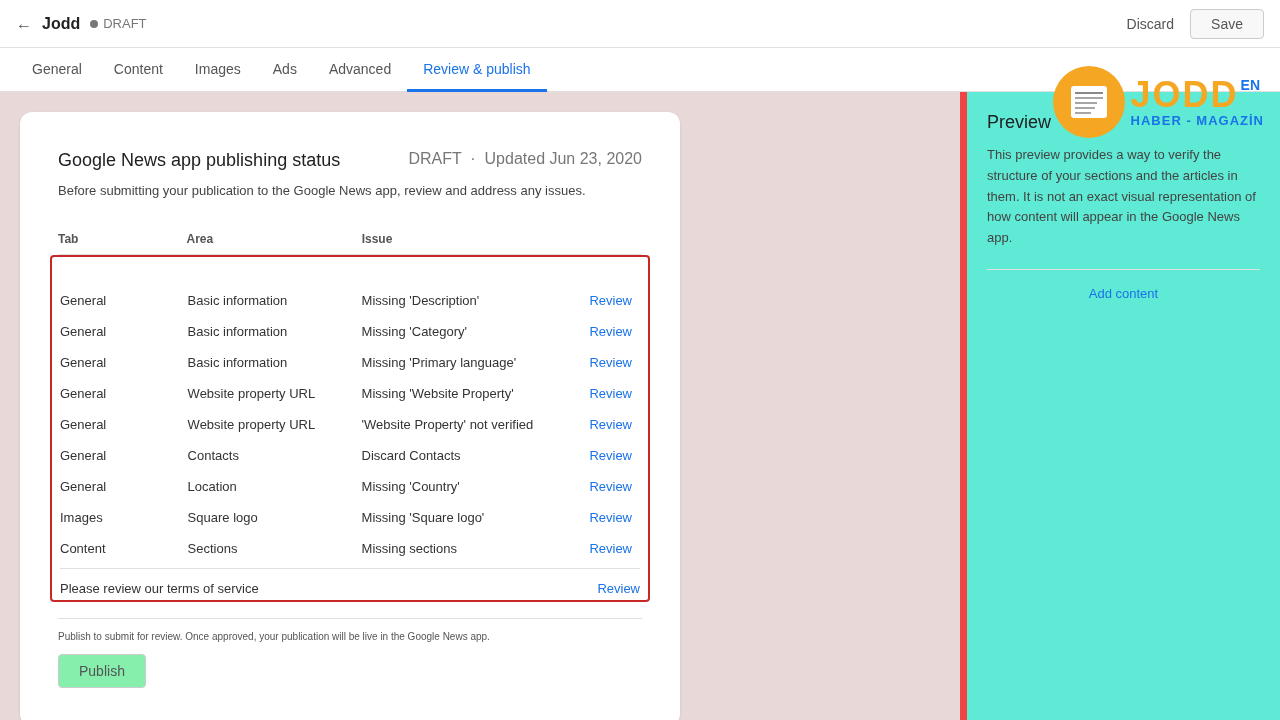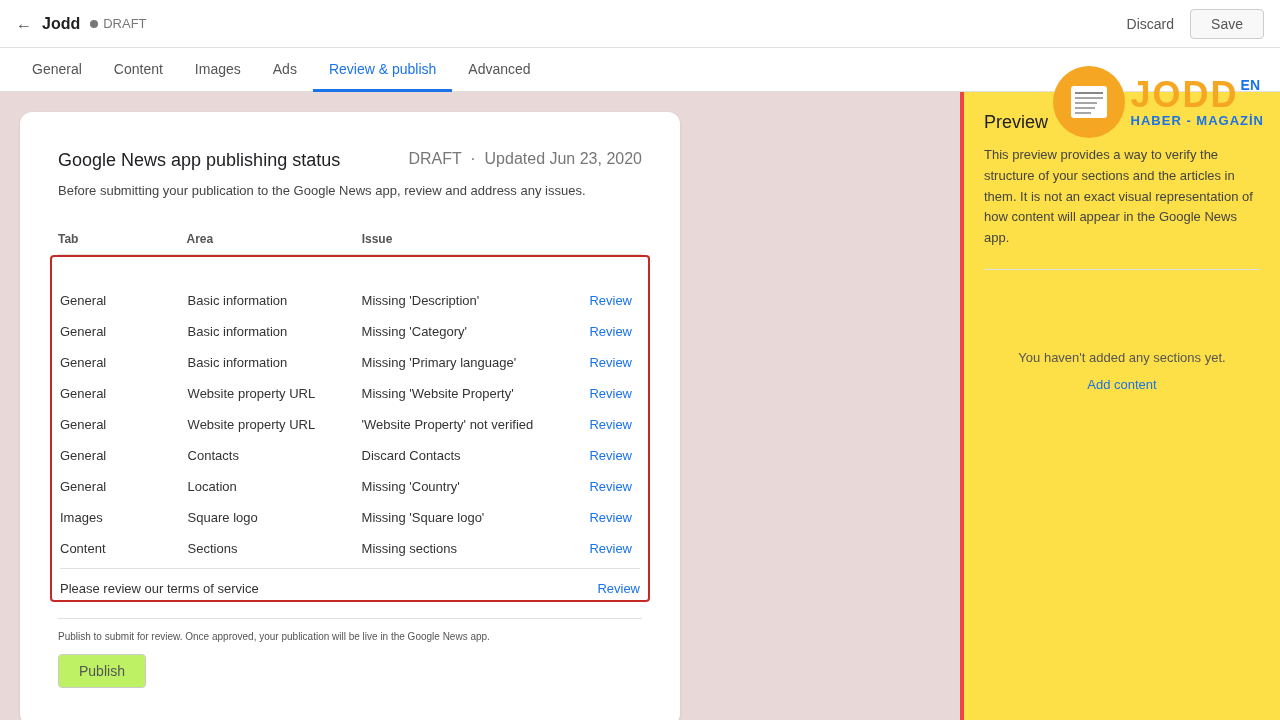--- a/index.html
+++ b/index.html
@@ -164,22 +164,22 @@
     
     .left-panel {
       flex: 1;
       overflow-y: auto;
       padding: 20px 20px 20px 20px;
     }
 
     
     .right-panel {
       width: 320px;
-      background: #fde047;
-      border-left: 4px solid #ef4444;
+      background: #5eead4;
+      border-left: 7px solid #ef4444;
       padding: 20px;
       overflow-y: auto;
       flex-shrink: 0;
     }
 
     
     .card {
       background: #fff;
       border-radius: 12px;
       padding: 38px;
@@ -266,21 +266,21 @@
       margin-top: 16px;
       padding-top: 12px;
       border-top: 1px solid #e0e0e0;
     }
     .publish-desc {
       font-size: 10px;
       color: #555;
       margin-bottom: 12px;
     }
     .btn-publish {
-      background: #bef264;
+      background: #86efac;
       border: 1px solid #ccc;
       color: #555;
       padding: 8px 20px;
       border-radius: 4px;
       cursor: pointer;
       font-size: 14px;
     }
 
     
     .preview-title {
@@ -337,22 +337,22 @@
     <button class="btn-discard">Discard</button>
     <button class="btn-save">Save</button>
   </div>
 </div>
 
 <div class="nav-tabs">
   <div class="nav-tab">General</div>
   <div class="nav-tab">Content</div>
   <div class="nav-tab">Images</div>
   <div class="nav-tab">Ads</div>
+  <div class="nav-tab">Advanced</div>
   <div class="nav-tab active">Review &amp; publish</div>
-  <div class="nav-tab">Advanced</div>
 </div>
 
 <div class="logo-area">
   <div class="logo-icon">
     <svg viewBox="0 0 44 44" fill="none" xmlns="http://www.w3.org/2000/svg">
       <rect x="4" y="6" width="36" height="32" rx="3" fill="white"></rect>
       <line x1="8" y1="13" x2="36" y2="13" stroke="#888" stroke-width="2"></line>
       <line x1="8" y1="18" x2="36" y2="18" stroke="#888" stroke-width="1.5"></line>
       <line x1="8" y1="23" x2="30" y2="23" stroke="#888" stroke-width="1.5"></line>
       <line x1="8" y1="28" x2="28" y2="28" stroke="#888" stroke-width="1.5"></line>
@@ -462,17 +462,16 @@
         <p class="publish-desc">Publish to submit for review. Once approved, your publication will be live in the Google News app.</p>
         <button class="btn-publish">Publish</button>
       </div>
     </div>
   </div>
 
   <div class="right-panel">
     <h2 class="preview-title">Preview</h2>
     <p class="preview-desc">This preview provides a way to verify the structure of your sections and the articles in them. It is not an exact visual representation of how content will appear in the Google News app.</p>
     <hr class="preview-divider">
-    <p class="preview-empty-msg">You haven't added any sections yet.</p>
     <a href="#" class="add-content-link">Add content</a>
   </div>
 
 </div>
 
 </body></html>

